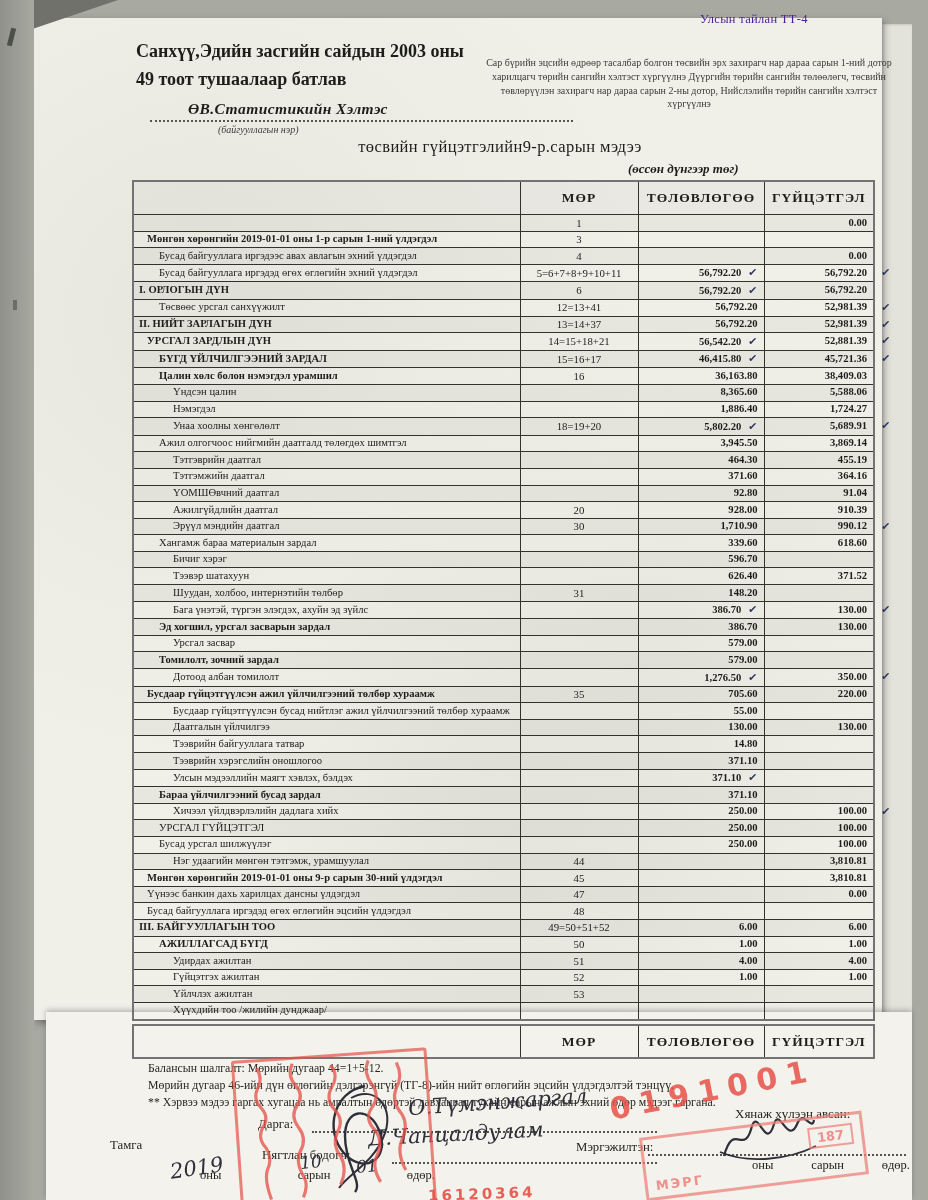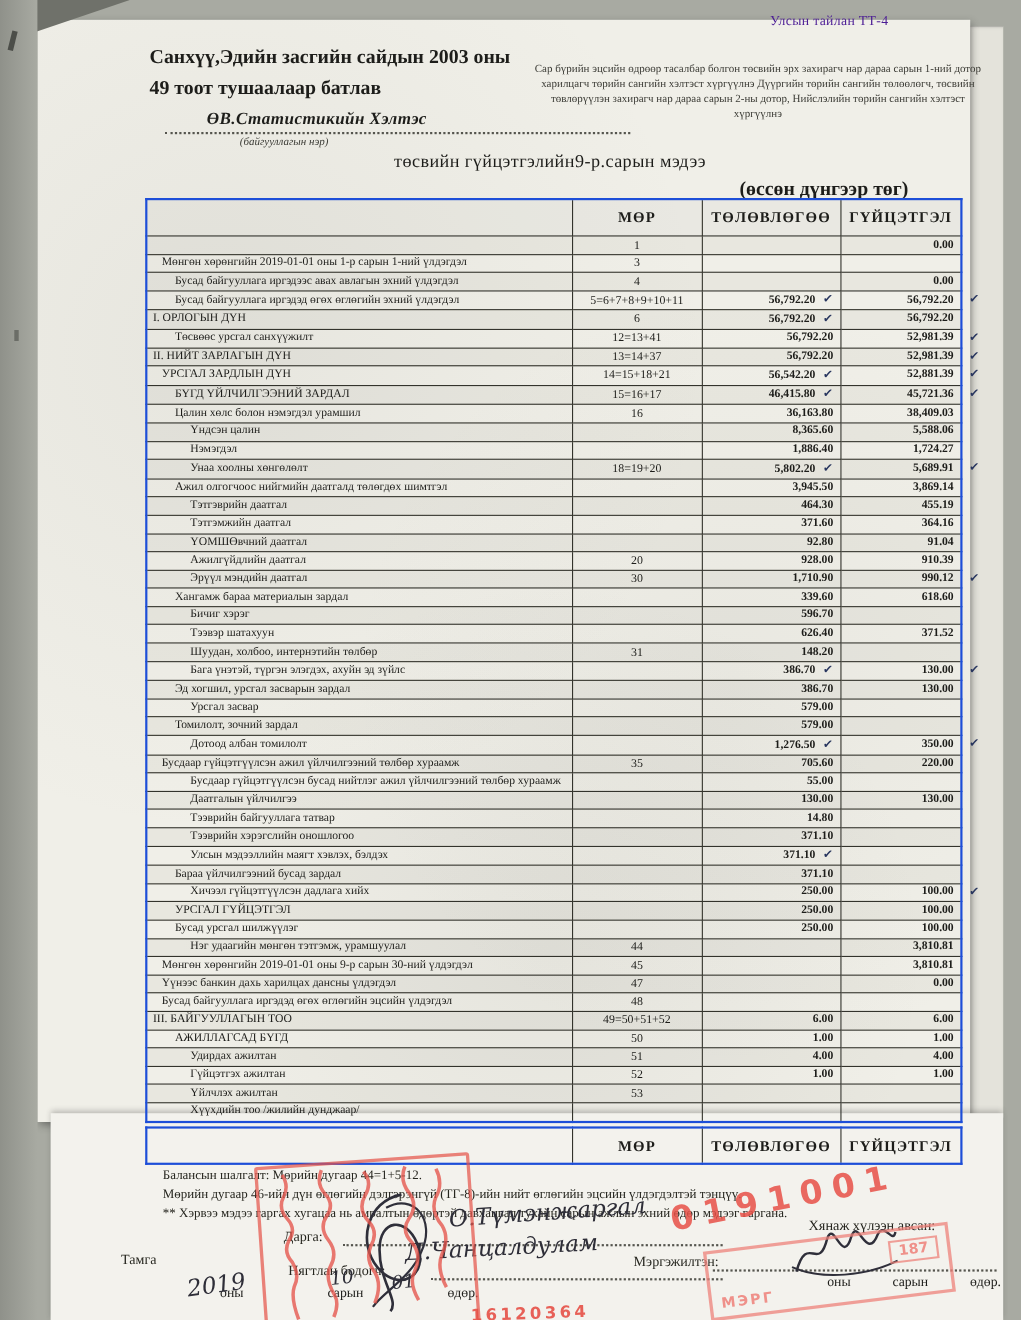--- a/index.html
+++ b/index.html
@@ -22,37 +22,37 @@
   .scan-mark{position:absolute;background:#4c4e49;}
   
   .abs{position:absolute;}
   .report-code{left:700px;top:12px;width:180px;font-size:12.5px;color:#4c1d95;letter-spacing:.3px;}
   .approval{left:136px;top:38px;width:335px;font-size:18px;line-height:1.55;font-weight:bold;}
   .instruction{left:458px;top:56px;width:412px;font-size:10px;line-height:1.38;text-align:center;color:#3c3c36;margin-left:25px;}
   .orgline{left:150px;top:100px;width:385px;border-bottom:2px dotted #55554e;padding:0 0 2px 38px;}
   .org{font-size:15.5px;font-weight:bold;font-style:italic;letter-spacing:.4px;}
   .orghint{left:218px;top:124px;font-size:10px;font-style:italic;color:#3c3c36;}
   .title{left:300px;top:137px;width:400px;text-align:center;font-size:16.5px;letter-spacing:.4px;}
-  .unit{left:628px;top:161px;width:242px;text-align:center;font-size:18px;font-weight:bold;}
+  .unit{left:628px;top:161px;width:242px;text-align:left;font-size:13px;font-weight:bold;font-style:italic;}
   
   table{border-collapse:collapse;}
   .budget{position:absolute;left:132px;top:180px;width:741px;table-layout:fixed;}
   .budget th,.budget td,.strip th,.strip td{border:1px solid #33332c;}
-  .budget,.strip{border:2px solid #1d4ed8;padding-left:48px;}
+  .budget,.strip{border:2px solid #737373;padding-left:48px;}
   .budget th{height:30px;font-size:13.5px;font-weight:bold;letter-spacing:1px;background:rgba(120,120,110,.05);}
   .budget td{font-size:10.6px;line-height:12.6px;padding:1.5px 4px;}
   .budget tr:nth-child(odd) td{background:rgba(130,130,118,.07);}
   td.lbl{text-align:left;}
   td.mor{text-align:center;font-size:10.8px;}
   td.num{text-align:right;font-weight:bold;position:relative;padding-right:6px;}
   .i0{padding-left:5px !important;margin-left:20px;}
   .i1{padding-left:13px !important;}
   .i2{padding-left:25px !important;}
   .i3{padding-left:39px !important;}
-  tr.b td.lbl{font-weight:normal;}
+  tr.b td.lbl{font-weight:bold;}
   .chk{color:#27355e;font-weight:bold;margin-left:7px;font-size:11px;display:inline-block;transform:rotate(6deg);}
   .chk.out{position:absolute;right:-17px;top:1px;margin:0;}
   
   .strip{position:absolute;left:132px;top:1024px;width:741px;table-layout:fixed;background:#f3f2ed;}
   .strip th{height:29px;font-size:13.5px;font-weight:bold;letter-spacing:1px;}
   
   .notes{left:148px;top:1060px;width:690px;font-size:11.8px;line-height:1.42;color:#26261f;}
   .lab{font-size:12.8px;color:#26261f;}
   .dots{position:absolute;border-bottom:2px dotted #55554e;height:1px;}
   .dateline{display:flex;justify-content:space-between;font-size:12.5px;}
@@ -315,21 +315,21 @@
           <td class="num">371.10<span class="chk">✓</span></td>
           <td class="num act"></td>
         </tr>
         <tr class="b">
           <td class="lbl i2">Бараа үйлчилгээний бусад зардал</td>
           <td class="mor"></td>
           <td class="num">371.10</td>
           <td class="num act"></td>
         </tr>
         <tr>
-          <td class="lbl i3">Хичээл гүйцэтгүүлсэн дадлага хийх</td>
+          <td class="lbl i3">Хичээл үйлдвэрлэлийн дадлага хийх</td>
           <td class="mor"></td>
           <td class="num">250.00</td>
           <td class="num act">100.00<span class="chk out">✓</span></td>
         </tr>
         <tr>
           <td class="lbl i2">УРСГАЛ ГҮЙЦЭТГЭЛ</td>
           <td class="mor"></td>
           <td class="num">250.00</td>
           <td class="num act">100.00</td>
         </tr>

